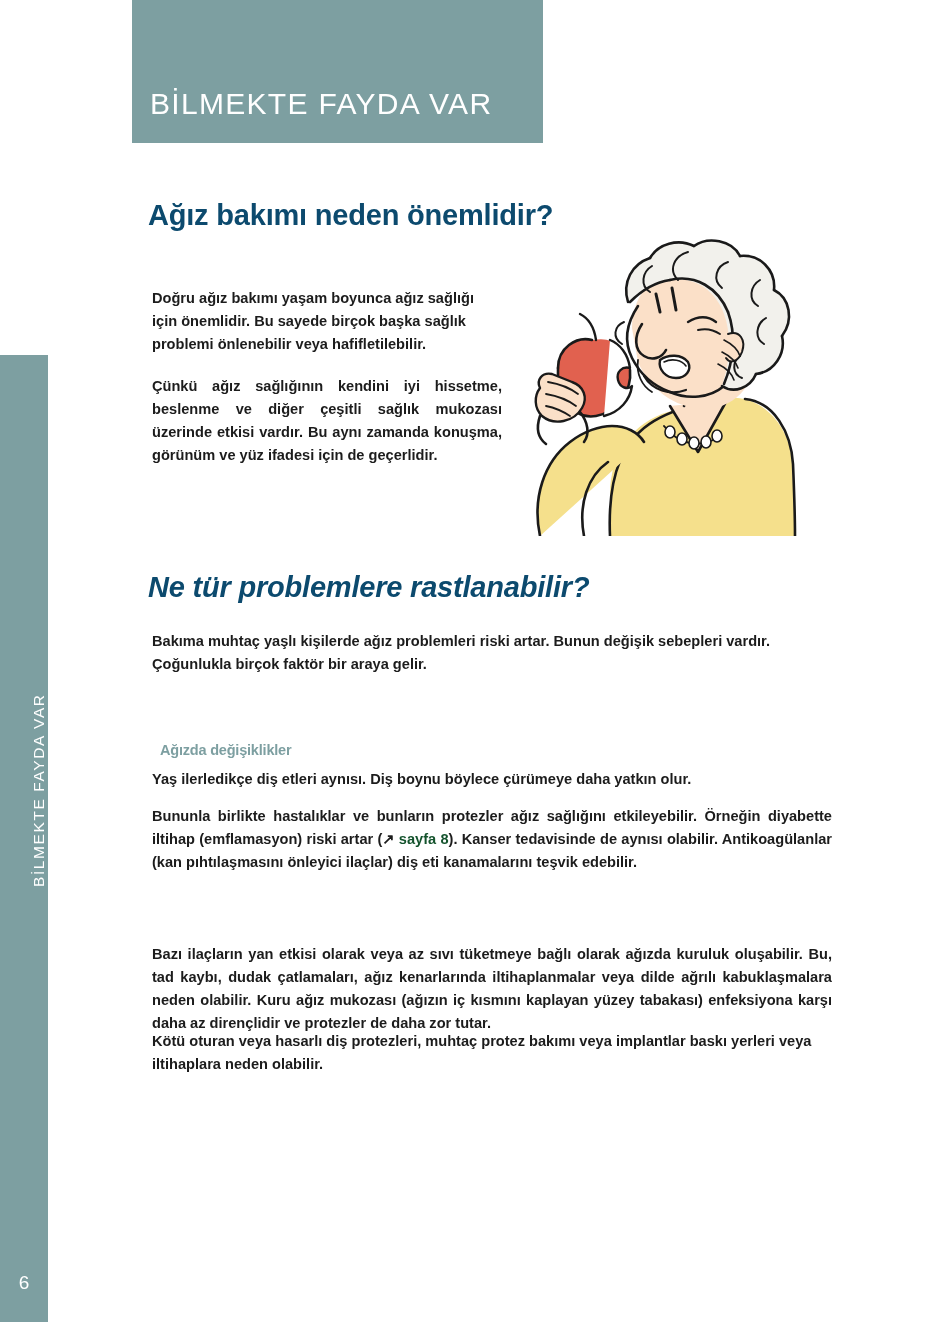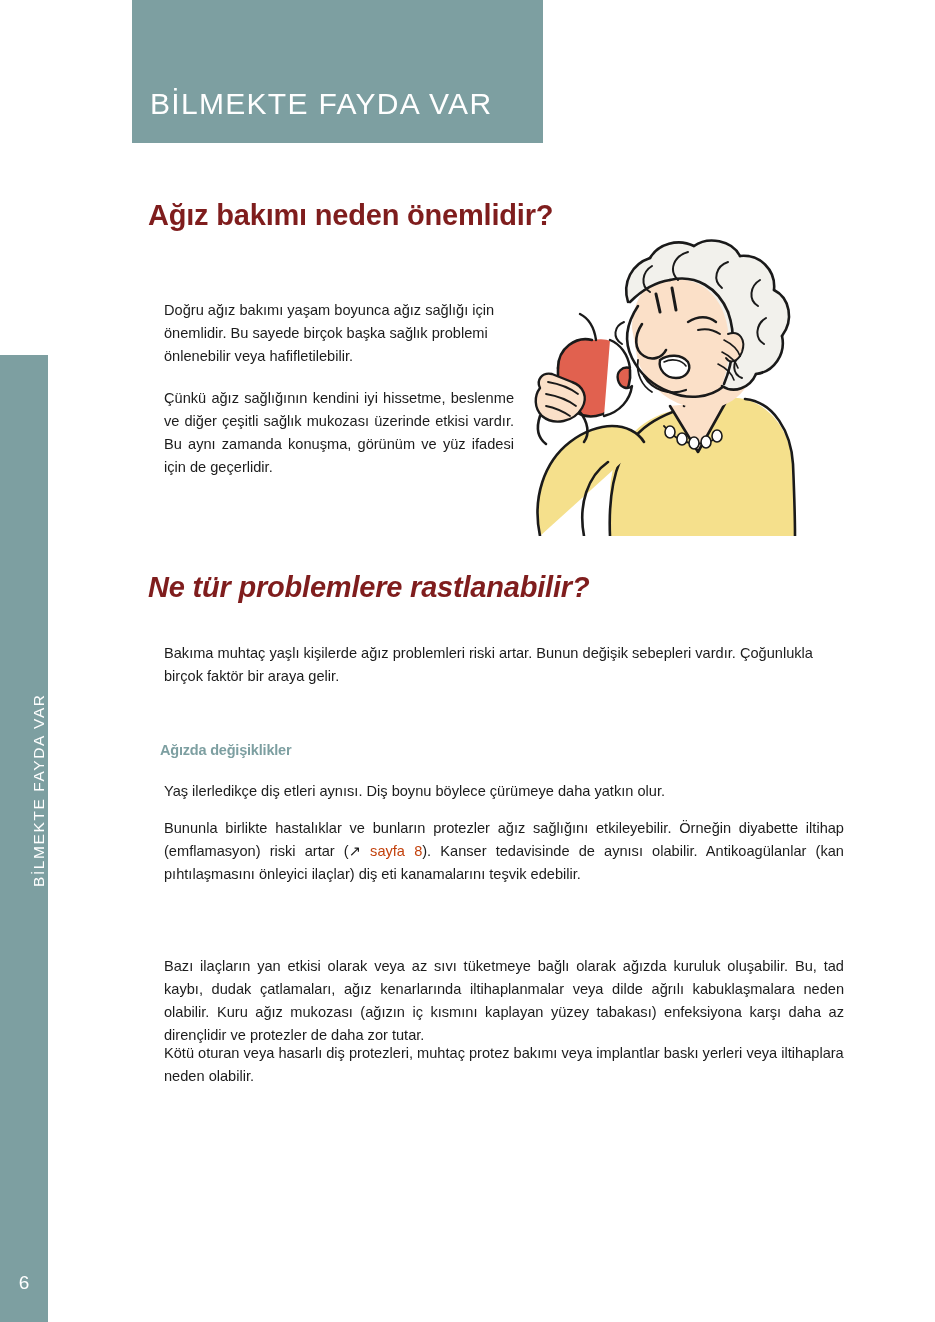--- a/index.html
+++ b/index.html
@@ -78,62 +78,63 @@
   
   .content {
     position: absolute;
     left: 148px;
     top: 0;
     width: 680px;
   }
 
   h2.section-heading {
     margin: 0;
-    color: #7f1d1d;
+    color: #0c4a6e;
     font-size: 29px;
     font-weight: 700;
     letter-spacing: -0.2px;
     line-height: 1.1;
   }
   .heading-1 { position: absolute; left: 0; top: 200px; }
   .heading-2 { position: absolute; left: 0; top: 572px; font-style: italic; }
 
   h3.sub-heading {
     position: absolute;
     left: 0;
     top: 730px;
     margin: 12px;
     color: #7d9fa1;
     font-size: 14.5px;
     font-weight: 700;
     letter-spacing: -0.2px;
   }
 
   p.body-text {
-    margin: 16px;
+    margin: 4px;
     color: #1c1c1c;
     font-size: 14.6px;
     line-height: 1.57;
+    font-weight: bold;
   }
   p.justified { text-align: justify; }
 
   
   .col-narrow { position: absolute; left: 0; width: 350px; }
   .para-1 { top: 283px; }
   .para-2 { top: 371px; }
 
   
   .col-wide { position: absolute; left: 0; width: 680px; }
   .para-3 { top: 626px; }
   .para-4 { top: 764px; }
   .para-5 { top: 801px; }
   .para-6 { top: 939px; }
   .para-7 { top: 1026px; }
 
-  .xref { color: #c2410c; }
+  .xref { color: #14532d; }
   .xref-arrow { color: #1c1c1c; }
 
   
   .illustration {
     position: absolute;
     left: 492px;
     top: 236px;
     width: 310px;
     height: 300px;
   }

